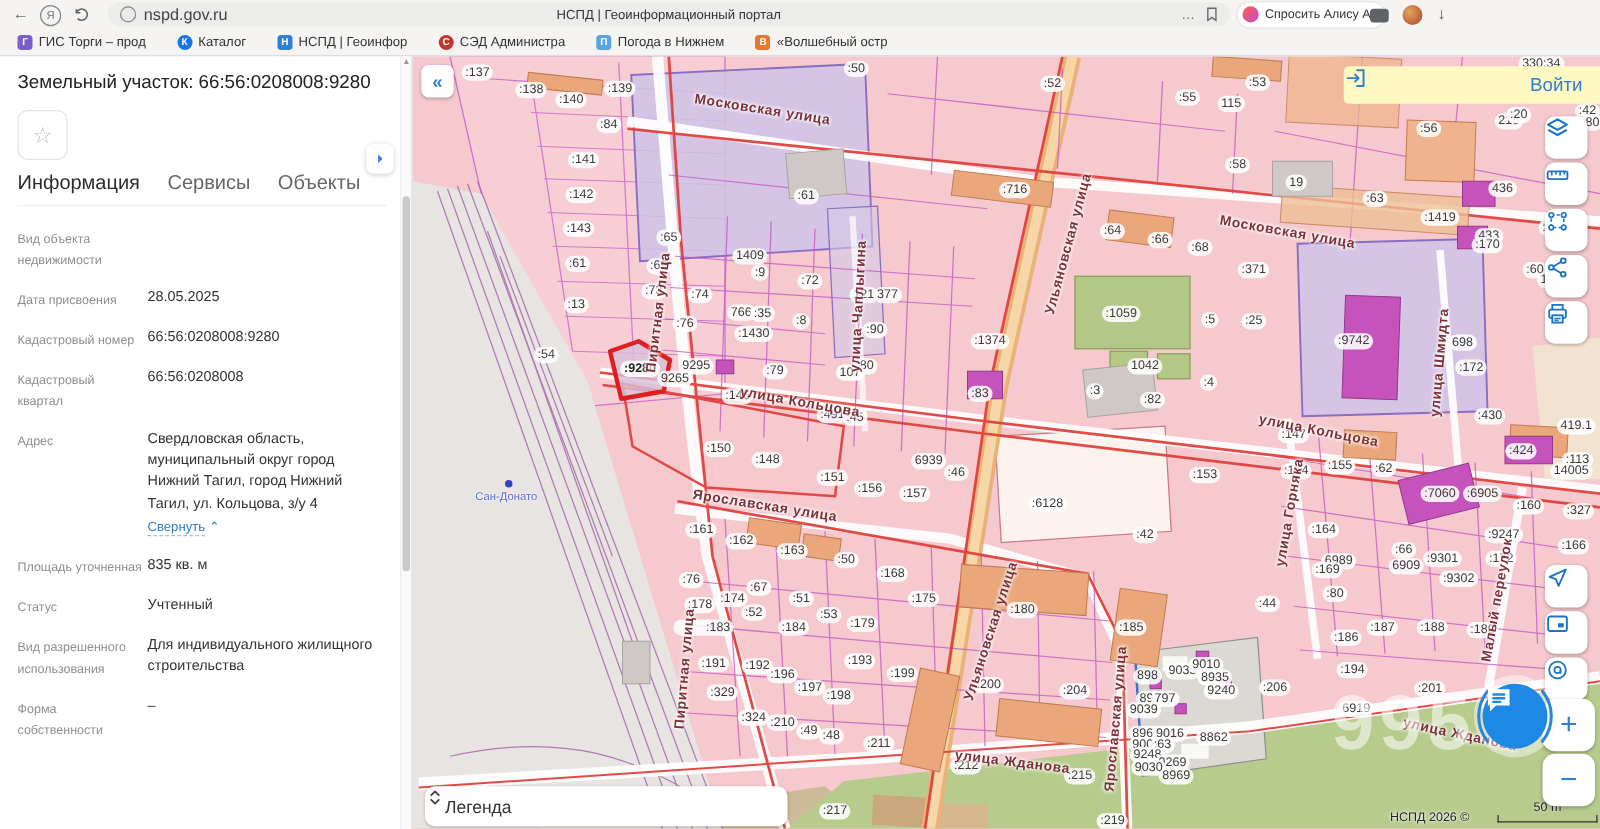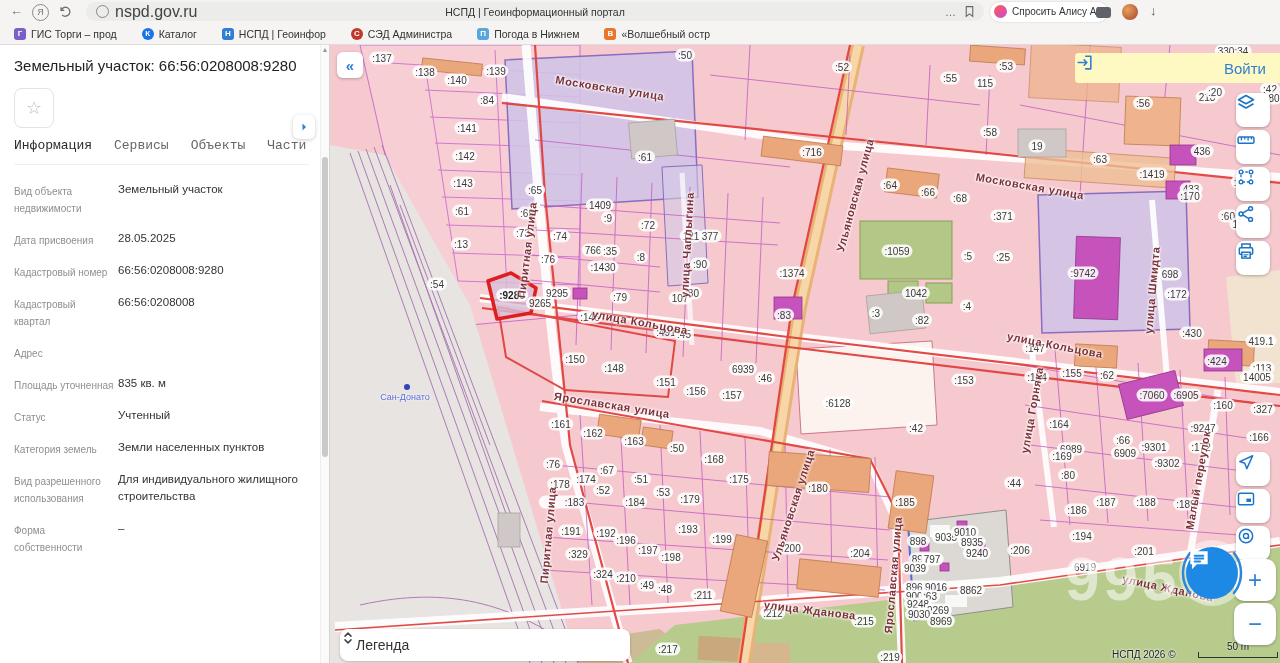--- a/index.html
+++ b/index.html
@@ -8,21 +8,21 @@
   #chrome{position:absolute;top:0;left:0;width:1280px;height:45px;background:#f5f4f2;
     border-bottom:1px solid #ddd;box-sizing:border-box;z-index:40;}
   #row1{position:relative;height:24px;}
   .navtxt{position:absolute;top:3px;font-size:13px;color:#6d6d6d;}
   #ya-circle{position:absolute;left:32px;top:4px;width:15px;height:15px;border:1.4px solid #8a8a8a;
     border-radius:50%;font-size:9px;color:#777;text-align:center;line-height:15px;}
   #reload{left:58px;}
   #urlbar{position:absolute;left:86px;top:2px;width:898px;height:19px;background:#ececeb;
     border-radius:10px;display:flex;align-items:center;}
   #site-badge{width:11px;height:11px;border:1.3px solid #888;border-radius:50%;margin:0 6px 0 10px;}
-  #url-text{font-size:16px;color:#444;}
+  #url-text{font-size:13px;color:#444;}
   #page-title{position:absolute;left:0;right:0;text-align:center;font-size:10.5px;color:#333;}
   #url-right{position:absolute;right:8px;display:flex;align-items:center;gap:7px;}
   #alice-pill{position:absolute;left:990px;top:1.5px;height:20px;background:#fff;border-radius:10px;
     box-shadow:0 0 2px rgba(0,0,0,.18);display:flex;align-items:center;padding:0 9px 0 4px;gap:5px;}
   #alice-ico{width:13px;height:13px;border-radius:50%;background:linear-gradient(135deg,#ff5c4d,#c94bd4);}
   #alice-pill span{font-size:10px;color:#333;white-space:nowrap;}
   #ext-ico{position:absolute;left:1096px;top:7px;width:15px;height:11px;border-radius:3px;background:#5f6368;}
   #avatar{position:absolute;left:1122px;top:4px;width:16px;height:16px;border-radius:50%;
     background:radial-gradient(circle at 35% 35%,#e6a15c,#a5432c);}
   #dl-ico{left:1150px;color:#555;}
@@ -32,21 +32,21 @@
     text-align:center;line-height:12px;}
   .bm-label{font-size:10.5px;color:#333;white-space:nowrap;}
   
   #panel{position:absolute;top:45px;left:0;width:330px;height:618px;background:#fff;
     border-right:1px solid #d5d5d5;box-sizing:border-box;padding:10px 20px 0 14px;z-index:30;}
   #panel-title{font-size:15px;color:#222;margin:2px 0 12px;line-height:1.25;}
   #fav-btn{width:38px;height:38px;border:1px solid #e3e3e3;border-radius:8px;background:#fff;
     color:#bdbdbd;font-size:18px;display:flex;align-items:center;justify-content:center;margin-bottom:10px;}
   #tabs{position:relative;display:flex;gap:22px;border-bottom:1px solid #efefef;height:26px;
     align-items:flex-start;overflow:hidden;padding-right:20px;}
-  .tab{font-size:13px;color:#666;white-space:nowrap;padding-bottom:24px;position:relative;font-family:Liberation Mono, monospace;}
+  .tab{font-size:16px;color:#666;white-space:nowrap;padding-bottom:24px;position:relative;}
   .tab.active{color:#2b2b2b;}
   .tab.active:after{content:"";position:absolute;left:-2px;right:-2px;bottom:0;height:3px;
     background:#2f80c8;border-radius:2px;}
   #tabs-arrow{position:absolute;right:14px;top:70px;width:22px;height:24px;background:#fff;
     border-radius:6px;box-shadow:0 1px 4px rgba(0,0,0,.2);display:flex;align-items:center;
     justify-content:center;z-index:5;}
   #fields{margin-top:16px;}
   .frow{display:flex;margin-bottom:13px;}
   .flabel{width:100px;flex:none;font-size:10px;color:#8f8f8f;line-height:1.7;padding-top:2px;}
   .fvalue{flex:1;font-size:11.5px;color:#333;line-height:1.5;padding-left:4px;}
@@ -167,48 +167,44 @@
       <div class="tab">Части ЗУ</div>
     </div>
   <div id="tabs-arrow">
     <svg width="12" height="12" viewBox="0 0 24 24">
       <path d="M9 5l7 7-7 7z" fill="#2f7fd4"></path>
     </svg>
   </div>
   <div id="fields">
       <div class="frow">
         <div class="flabel">Вид объекта недвижимости</div>
-        <div class="fvalue">Земельный участок</div>
       </div>
       <div class="frow">
         <div class="flabel">Дата присвоения</div>
         <div class="fvalue">28.05.2025</div>
       </div>
       <div class="frow">
         <div class="flabel">Кадастровый номер</div>
         <div class="fvalue">66:56:0208008:9280</div>
       </div>
       <div class="frow">
         <div class="flabel">Кадастровый квартал</div>
         <div class="fvalue">66:56:0208008</div>
       </div>
       <div class="frow">
         <div class="flabel">Адрес</div>
+        <div class="fvalue">Свердловская область, муниципальный округ город Нижний Тагил, город Нижний Тагил, ул. Кольцова, з/у 4<div class="flink"><span>Свернуть</span> ⌃</div></div>
       </div>
       <div class="frow">
         <div class="flabel">Площадь уточненная</div>
         <div class="fvalue">835 кв. м</div>
       </div>
       <div class="frow">
         <div class="flabel">Статус</div>
         <div class="fvalue">Учтенный</div>
-      </div>
-      <div class="frow">
-        <div class="flabel">Категория земель</div>
-        <div class="fvalue">Земли населенных пунктов</div>
       </div>
       <div class="frow">
         <div class="flabel">Вид разрешенного использования</div>
         <div class="fvalue">Для индивидуального жилищного строительства</div>
       </div>
       <div class="frow">
         <div class="flabel">Форма собственности</div>
         <div class="fvalue">–</div>
       </div>
     </div>

